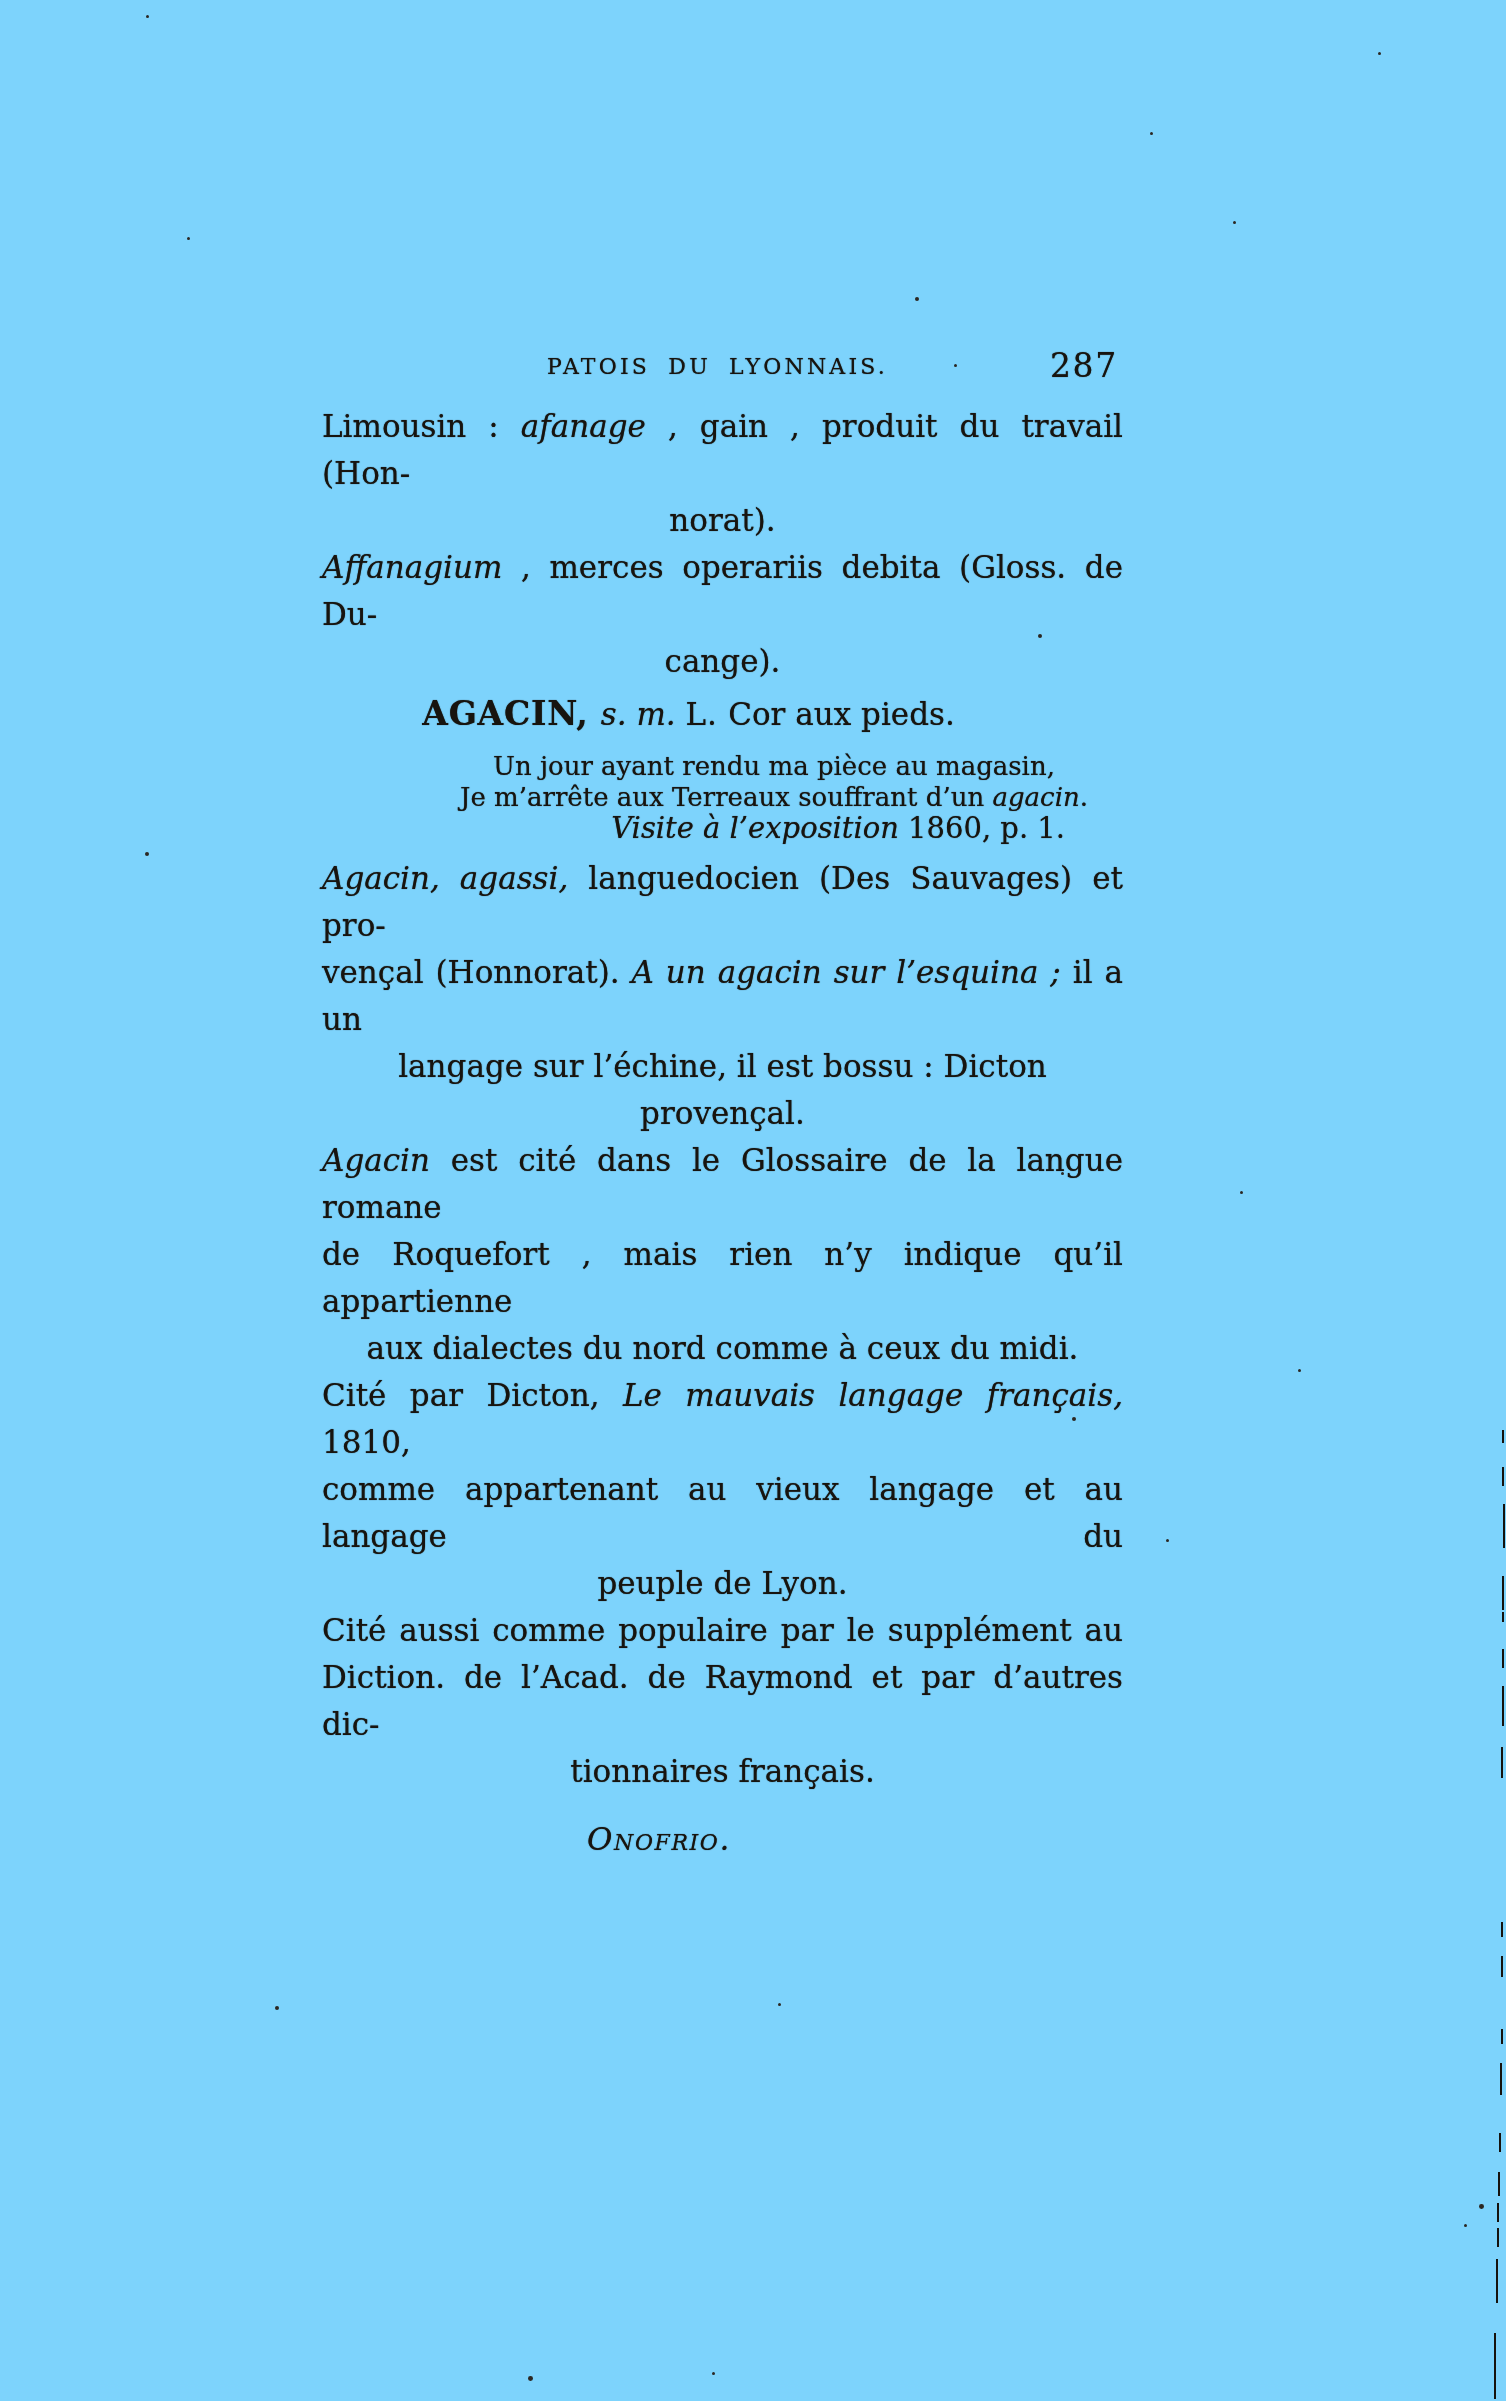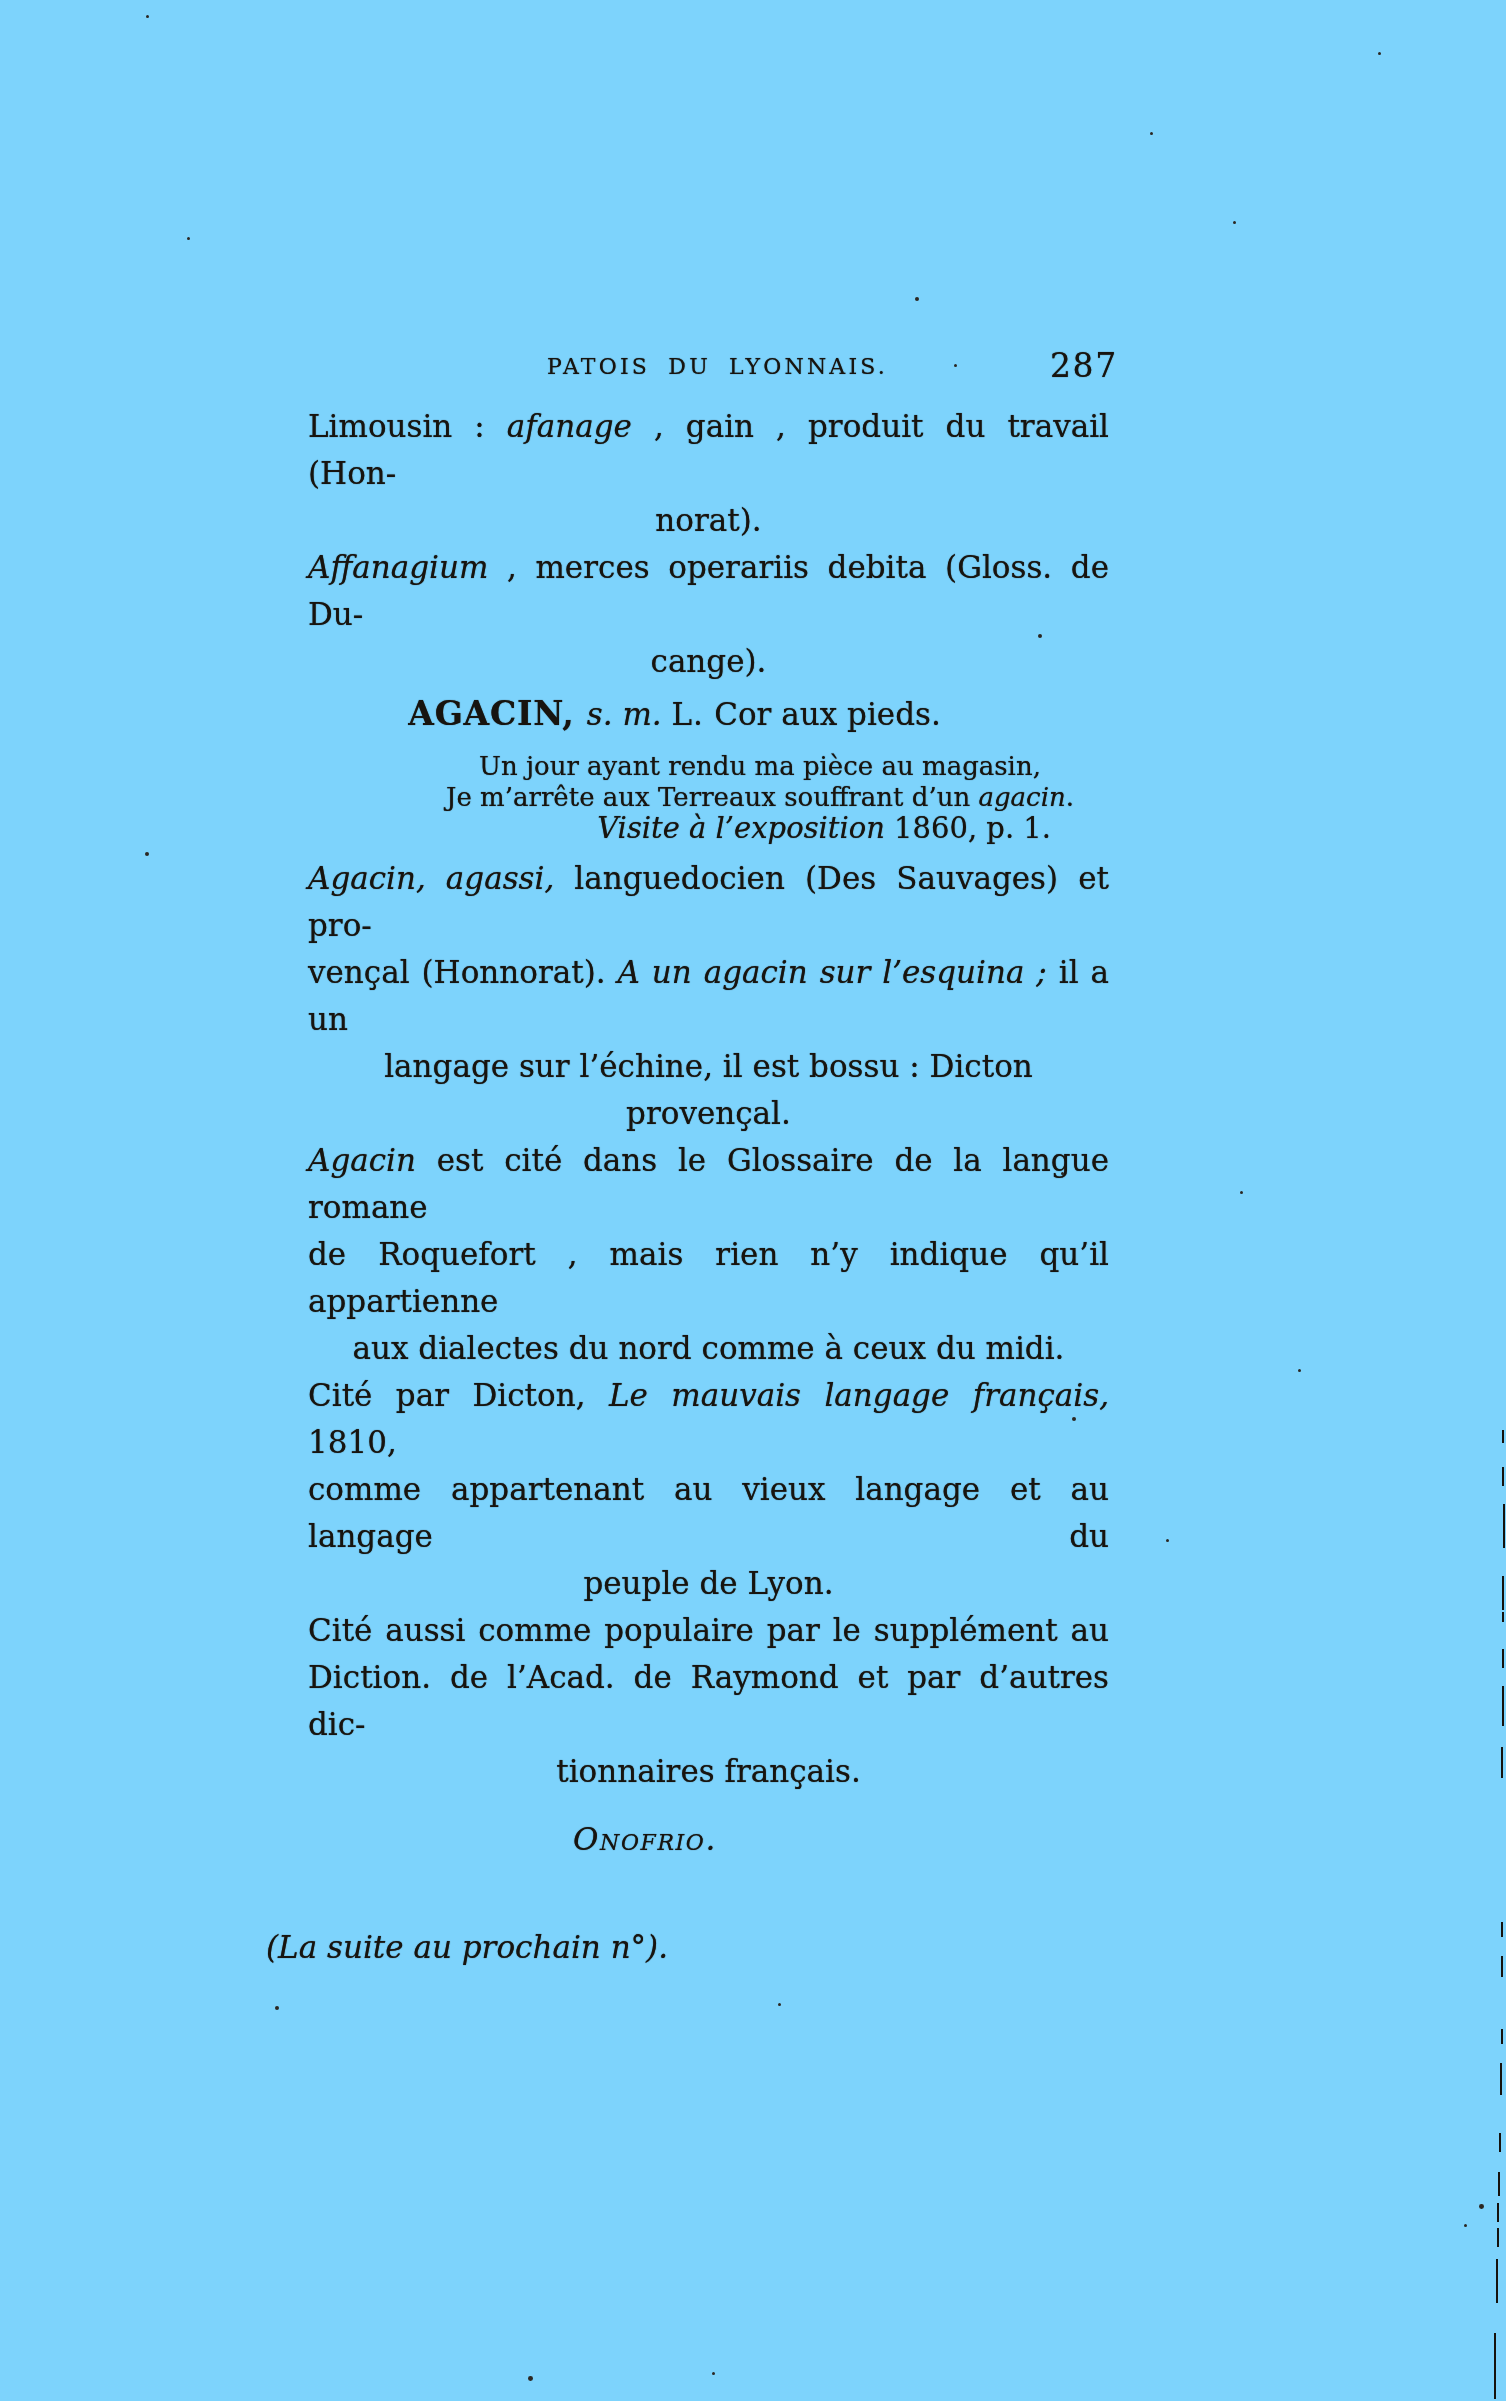--- a/index.html
+++ b/index.html
@@ -4,21 +4,21 @@
 <style>
   html,body{margin:0;padding:0;background:#e8e8e8;}
   .page{
     position:relative;width:1506px;height:2401px;background:#7dd3fc;
     font-family:"DejaVu Serif","Liberation Serif",serif;color:#17140f;
     overflow:hidden;text-shadow:0 0 1px rgba(28,24,18,.8);
   }
   .header{position:absolute;top:346px;left:320px;width:801px;height:42px;}
   .title{position:absolute;left:227px;top:8px;font-size:22px;letter-spacing:3.2px;word-spacing:8px;white-space:nowrap;}
   .pagenum{position:absolute;right:3.2px;top:0;font-size:33px;letter-spacing:1.6px;}
-  .text-block{position:absolute;left:308px;top:403px;width:801px;font-size:31px;line-height:47px;}
+  .text-block{position:absolute;left:322px;top:403px;width:801px;font-size:31px;line-height:47px;}
   .line{text-align:center;}
   .line.j{text-align:justify;text-align-last:justify;}
   .i{font-style:italic;}
   .b{font-weight:bold;}
   .sc{letter-spacing:0.8px;}
   .para{margin:0;}
   .entry{margin-left:-68px;margin-top:4.8px;}
   .entry .b{font-size:33px;letter-spacing:0.8px;}
   .verse{margin-left:103px;margin-top:13px;font-size:26px;line-height:31px;}
   .citation{margin-top:1.6px;font-size:29px;line-height:29px;text-align:right;padding-right:58px;}
@@ -84,23 +84,20 @@
     <div class="para">
       <div class="line j"><span class="r">Cité aussi comme populaire par le supplément au</span></div>
       <div class="line j"><span class="r">Diction. de l’Acad. de Raymond et par d’autres dic-</span></div>
       <div class="line"><span class="r">tionnaires français.</span></div>
     </div>
 
     <div class="para sig">
       <span>Onofrio.</span>
     </div>
 
-    <div class="para cont">
-      <span>(La suite au prochain n°).</span>
-    </div>
 
   </div>
 
   <div id="artifacts">
       <div class="speck" style="left: 146px; top: 15.3px; width: 3.2px; height: 3.2px;"></div>
       <div class="speck" style="left: 1378px; top: 52px; width: 3.2px; height: 3.2px;"></div>
       <div class="speck" style="left: 1150px; top: 132px; width: 3.2px; height: 3.2px;"></div>
       <div class="speck" style="left: 187px; top: 237px; width: 3.2px; height: 3.2px;"></div>
       <div class="speck" style="left: 1233px; top: 221px; width: 3.2px; height: 3.2px;"></div>
       <div class="speck" style="left: 915px; top: 297px; width: 4px; height: 4px;"></div>

